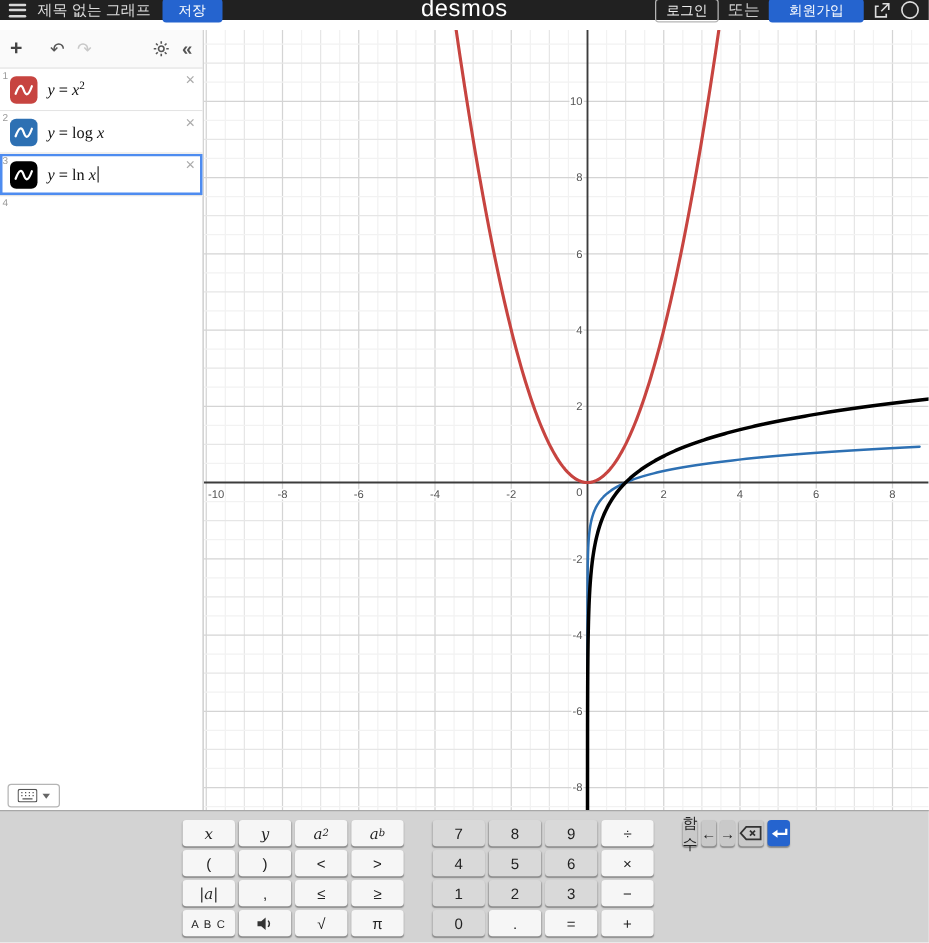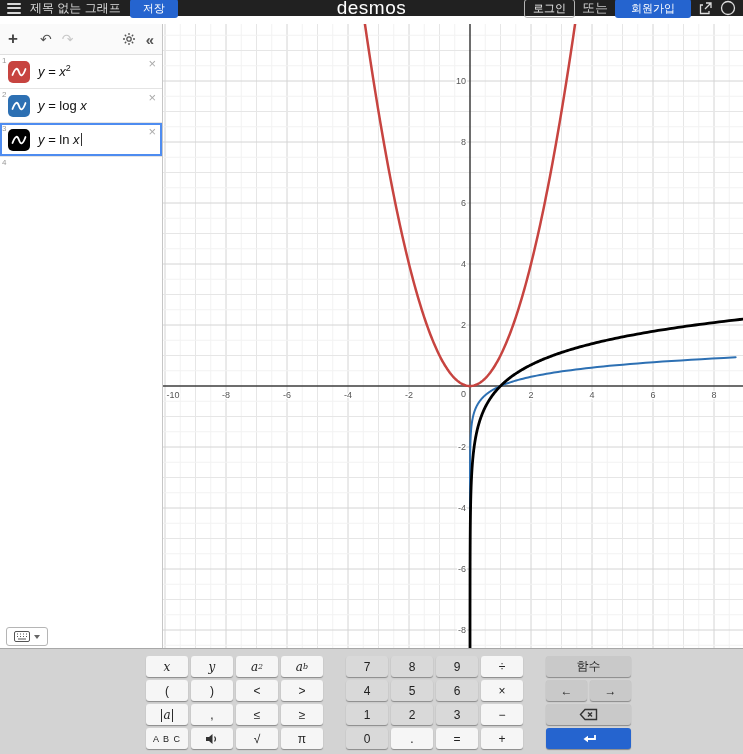--- a/index.html
+++ b/index.html
@@ -29,21 +29,21 @@
   .etb-add{font-size:17px;font-weight:bold;color:#444;cursor:pointer;}
   .etb-undo{font-size:14px;margin-left:22px;cursor:pointer;color:#555;}
   .etb-redo{font-size:14px;margin-left:10px;color:#c9c9c9;cursor:pointer;}
   .etb-gear{margin-left:auto;cursor:pointer;display:inline-flex;}
   .etb-collapse{font-size:15px;font-weight:bold;color:#555;margin-left:10px;cursor:pointer;}
   .expr-row{position:relative;height:33px;border-bottom:1px solid #e4e4e4;display:flex;align-items:center;background:#fff;}
   .expr-row.selected{box-shadow:inset 0 0 0 2px #4e8cf0;}
   .expr-num{position:absolute;top:1px;left:2px;font-size:8px;color:#999;}
   .expr-icon{width:22px;height:22px;border-radius:5px;margin-left:8px;flex:0 0 auto;
              display:flex;align-items:center;justify-content:center;cursor:pointer;}
-  .expr-math{margin-left:8px;font-family:Liberation Sans, sans-serif;font-size:13px;color:#111;white-space:nowrap;}
+  .expr-math{margin-left:8px;font-family:Liberation Serif, serif;font-size:13px;color:#111;white-space:nowrap;}
   .expr-math .it{font-style:italic;}
   .expr-math sup{font-size:9px;}
   .cursor{display:inline-block;width:1px;height:13px;background:#333;margin-left:1px;vertical-align:-2px;}
   .expr-close{position:absolute;top:2px;right:6px;font-size:13px;color:#aaa;cursor:pointer;line-height:1;}
   .empty-row{position:relative;height:33px;}
   .empty-num{position:absolute;top:1px;left:2px;font-size:8px;color:#999;}
 
   
   .graph{position:absolute;top:24px;left:163px;right:0;bottom:106px;background:#fff;overflow:hidden;}
   .graph svg{display:block;}
@@ -53,21 +53,21 @@
   .kbd-caret{width:0;height:0;border-left:3.5px solid transparent;border-right:3.5px solid transparent;
              border-top:4px solid #666;}
 
   
   .keypad{position:absolute;left:0;right:0;bottom:0;height:106px;background:#d3d3d3;
           border-top:1px solid #a8a8a8;box-sizing:border-box;z-index:10;}
   .kblock{position:absolute;top:7px;display:grid;grid-template-columns:repeat(4,42px);
           grid-auto-rows:21px;gap:3px;}
   #kb-left{left:146px;}
   #kb-mid{left:346px;}
-  #kb-right{position:absolute;top:7px;left:546px;width:85px;display:flex;flex-direction:column;gap:3px;}
+  #kb-right{position:absolute;top:7px;left:546px;width:85px;display:flex;gap:3px;}
   .krow{display:flex;gap:3px;height:21px;}
   .key{display:flex;align-items:center;justify-content:center;background:#f6f6f6;border-radius:3px;
        box-shadow:0 1px 1px rgba(0,0,0,.35);font-size:12px;color:#222;cursor:pointer;user-select:none;}
   .key.dark{background:#d9d9d9;}
   .key.gray{background:#c9c9c9;}
   .key.accent{background:#2564cf;color:#fff;}
   .key.math{font-family:"DejaVu Serif",serif;font-style:italic;}
   .key sup{font-size:8px;}
   .key.abc{font-size:9px;letter-spacing:1px;}
   .key.wide{flex:1;}

